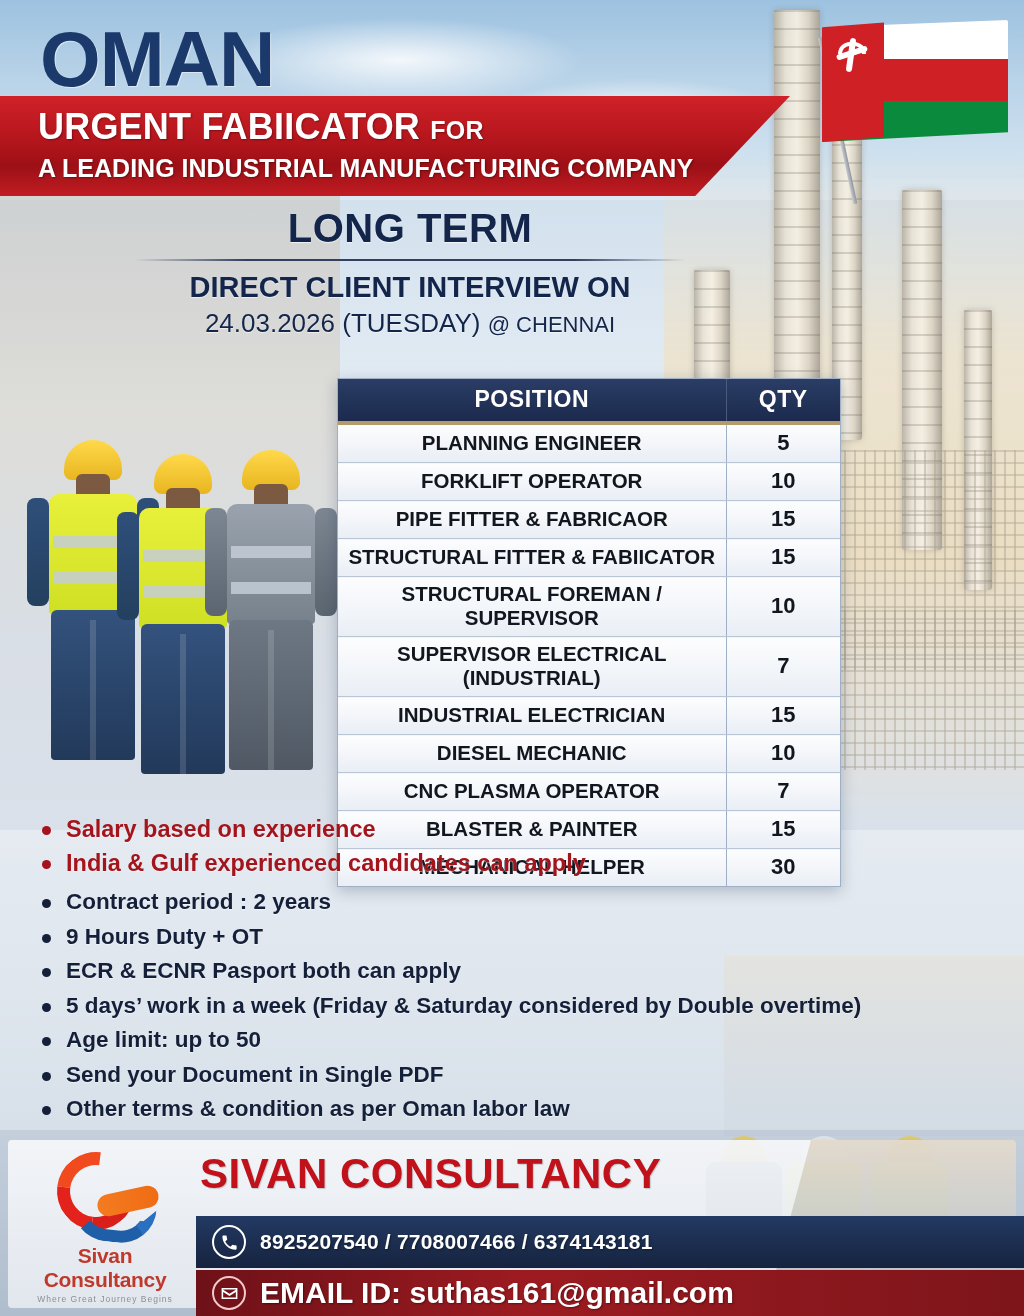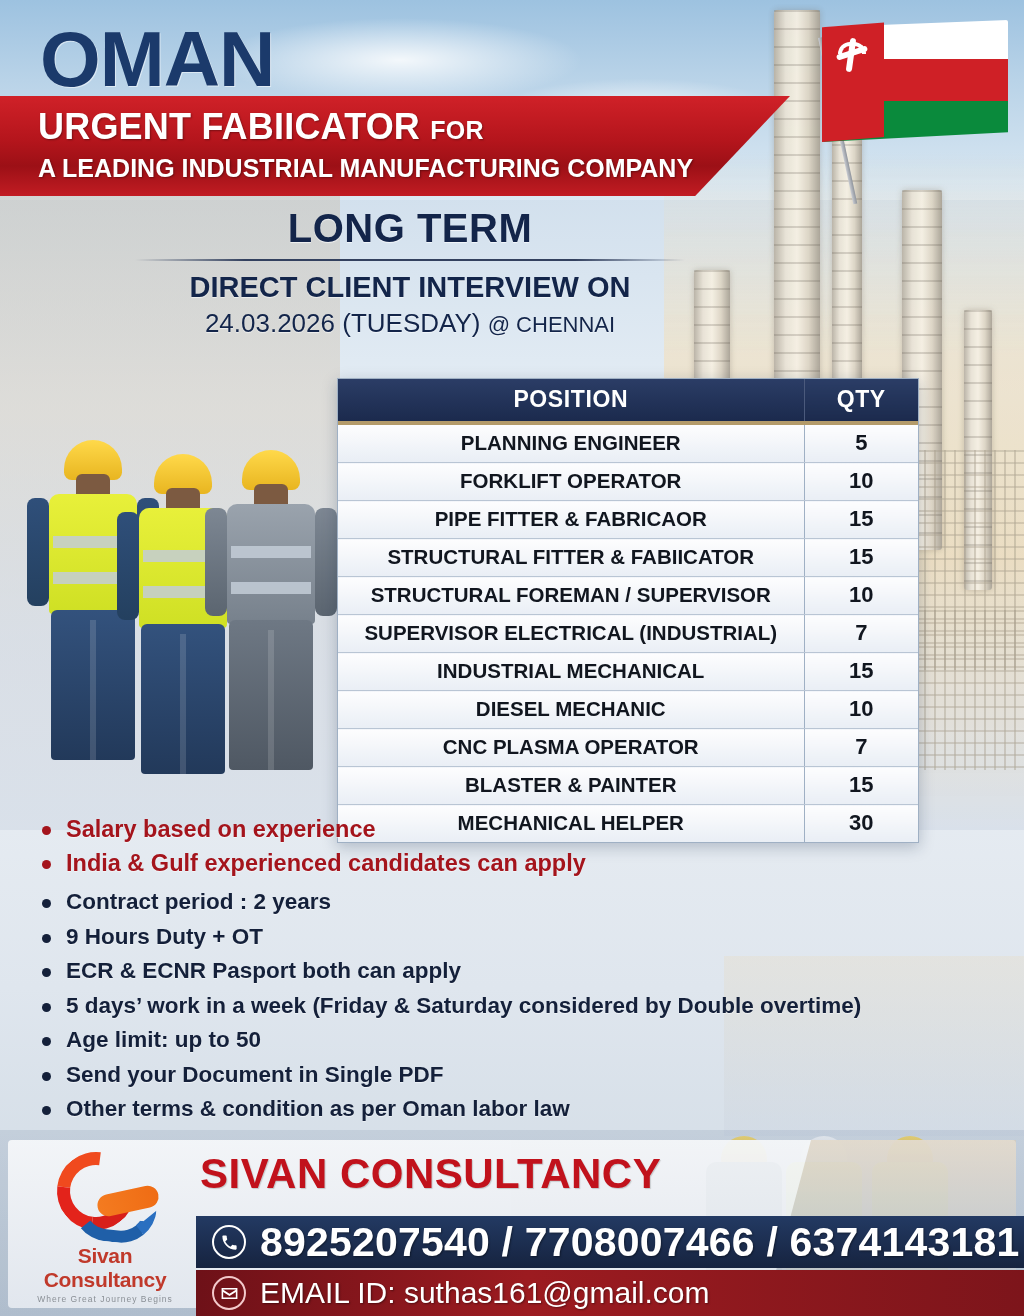--- a/index.html
+++ b/index.html
@@ -200,21 +200,21 @@
     text-shadow: 0 1px 1px rgba(255,255,255,.6);
   }
   .longterm .date {
     margin-top: 4px; font-size: 26px; font-weight: 400; color:#13254a;
     text-shadow: 0 1px 1px rgba(255,255,255,.6);
   }
   .longterm .date span.city { font-size: 22px; }
 
   
   .tbl {
-    position: absolute; left: 337px; top: 378px; width: 582px;
+    position: absolute; left: 337px; top: 378px; width: 504px;
     border: 1px solid #9fb0c4;
     box-shadow: 0 4px 14px rgba(20,40,70,.25);
     background: #eef2f7;
   }
   .tbl table { width: 100%; border-collapse: collapse; }
   .tbl thead th {
     background: linear-gradient(180deg,#2b3d66,#1b2a4d);
     color:#fff; font-size: 23px; font-weight: 700; letter-spacing: .6px;
     padding: 7px 0 8px; text-align:center;
     border-bottom: 4px solid #b49b6a;
@@ -311,25 +311,25 @@
     display:flex; align-items:center; padding-left: 16px;
   }
   .ico {
     width: 34px; height: 34px; border-radius: 50%;
     border: 2.5px solid #fff; display:flex; align-items:center; justify-content:center;
     margin-right: 14px; flex: 0 0 auto;
   }
   .email-row .ico { border-color:#f3c9cb; }
   .ico svg { width: 19px; height: 19px; fill:#fff; }
   .phone-text {
-    color:#fff; font-size: 41px; font-weight: 700; letter-spacing: .2px;
+    color:#fff; font-size: 21px; font-weight: 700; letter-spacing: .2px;
     text-shadow: 1px 1px 2px rgba(0,0,0,.4);
   }
   .email-text {
-    color:#fff; font-size: 30px; font-weight: 400;
+    color:#fff; font-size: 30px; font-weight: 700;
     text-shadow: 1px 1px 2px rgba(0,0,0,.4);
   }
 </style>
 </head>
 <body>
 
 <div class="poster">
 
   <div class="bg-sky"></div>
 
@@ -442,21 +442,21 @@
           </tr>
         <tr>
             <td>STRUCTURAL FOREMAN / SUPERVISOR</td>
             <td class="q">10</td>
           </tr>
         <tr>
             <td>SUPERVISOR ELECTRICAL (INDUSTRIAL)</td>
             <td class="q">7</td>
           </tr>
         <tr>
-            <td>INDUSTRIAL MECHANICAL</td>
+            <td>INDUSTRIAL ELECTRICIAN</td>
             <td class="q">15</td>
           </tr>
         <tr>
             <td>DIESEL MECHANIC</td>
             <td class="q">10</td>
           </tr>
         <tr>
             <td>CNC PLASMA OPERATOR</td>
             <td class="q">7</td>
           </tr>

